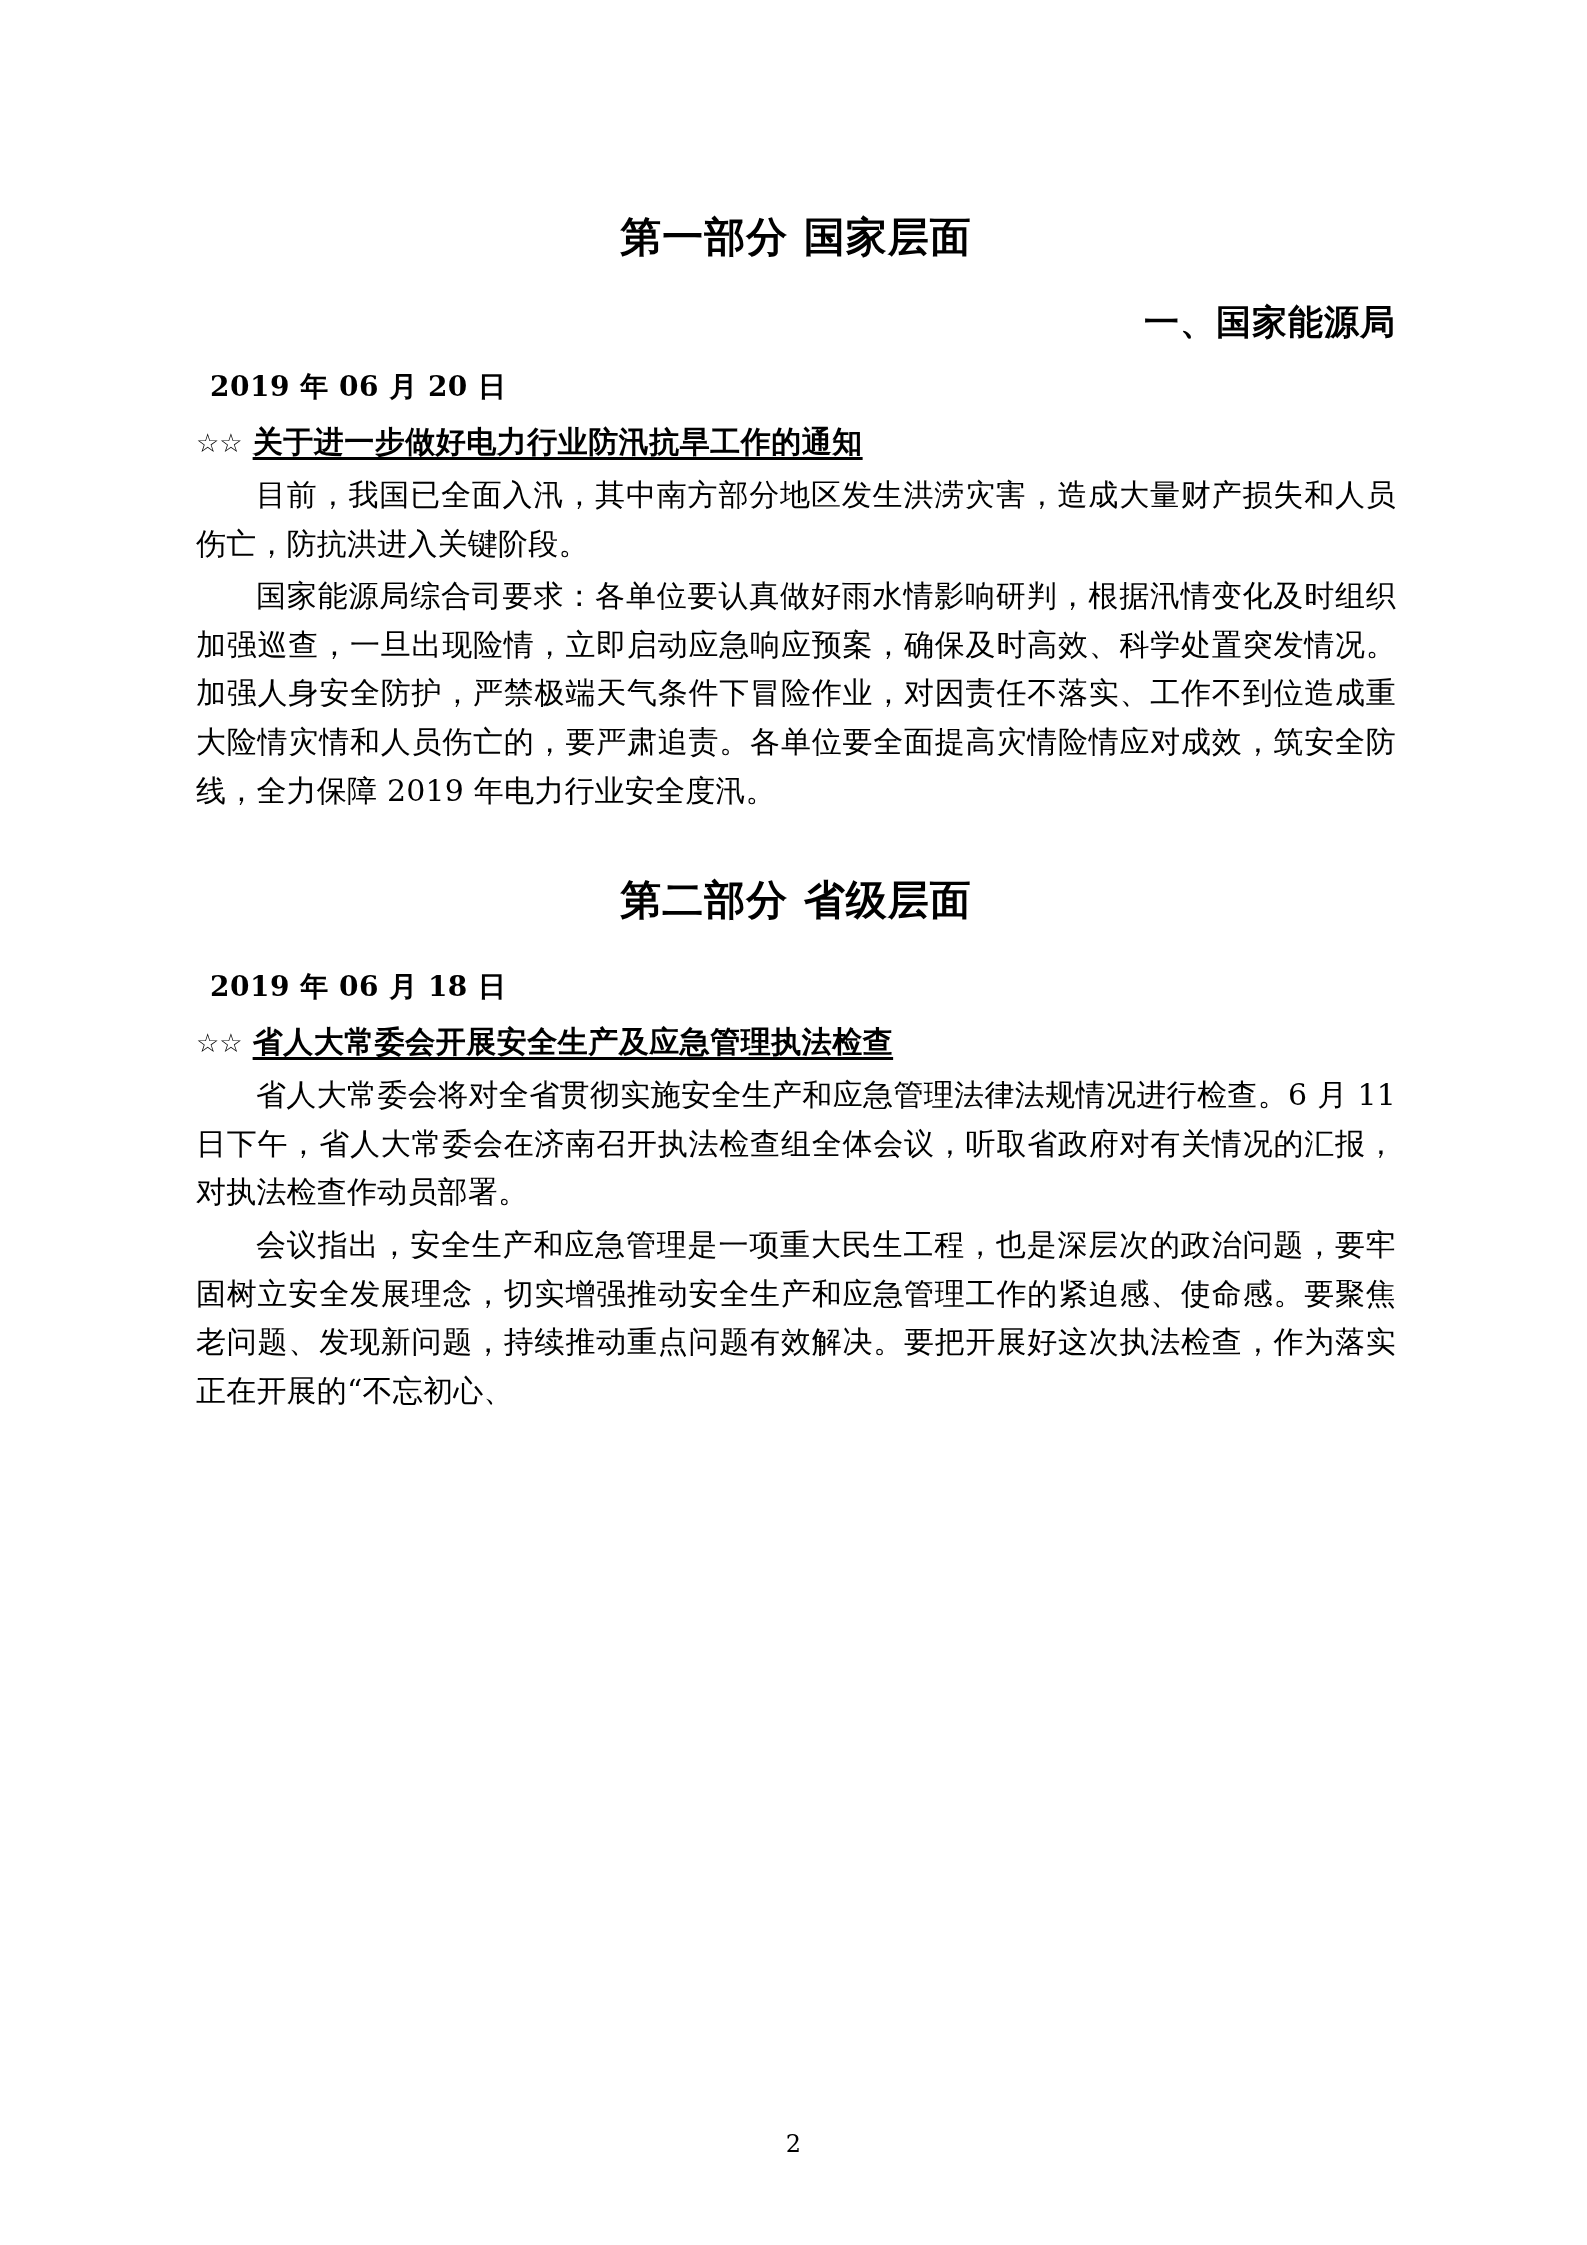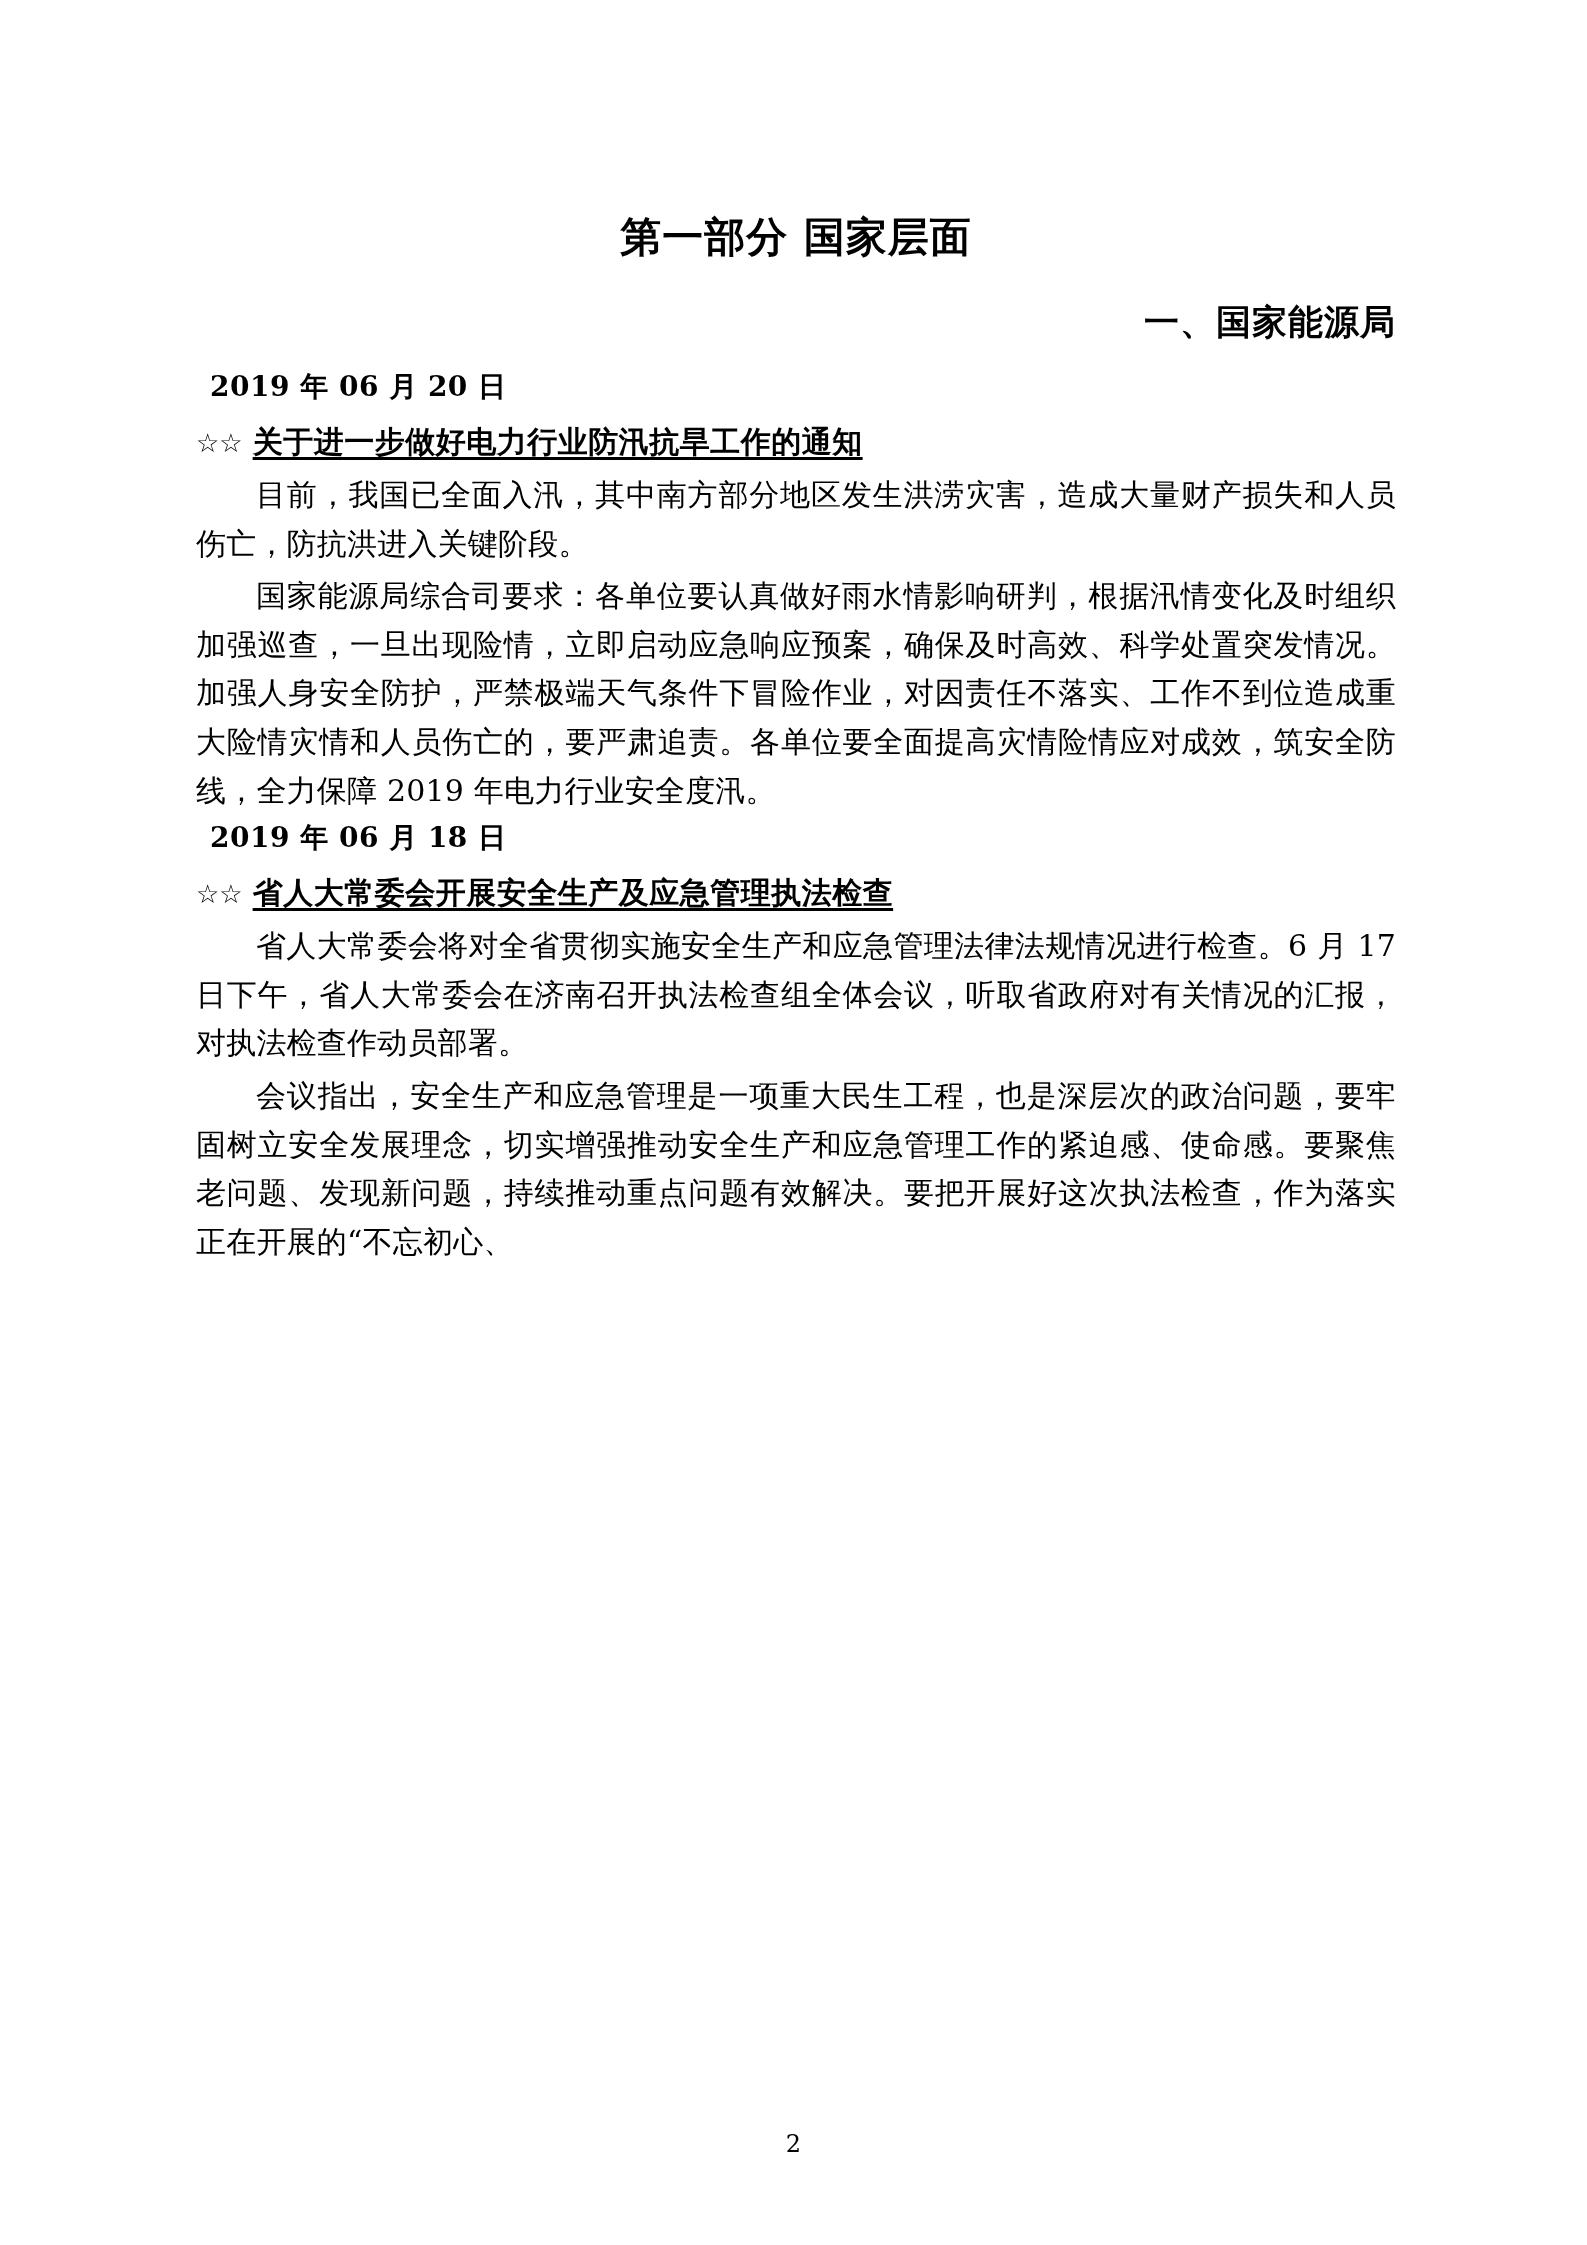--- a/index.html
+++ b/index.html
@@ -113,28 +113,29 @@
     <div class="date-line">2019 年 06 月 20 日</div>
 
     <div class="item-head">
       <span class="stars">☆☆</span>
       <span class="head-text">关于进一步做好电力行业防汛抗旱工作的通知</span>
     </div>
 
     <p class="body-text">目前，我国已全面入汛，其中南方部分地区发生洪涝灾害，造成大量财产损失和人员伤亡，防抗洪进入关键阶段。</p>
     <p class="body-text">国家能源局综合司要求：各单位要认真做好雨水情影响研判，根据汛情变化及时组织加强巡查，一旦出现险情，立即启动应急响应预案，确保及时高效、科学处置突发情况。加强人身安全防护，严禁极端天气条件下冒险作业，对因责任不落实、工作不到位造成重大险情灾情和人员伤亡的，要严肃追责。各单位要全面提高灾情险情应对成效，筑安全防线，全力保障 2019 年电力行业安全度汛。</p>
 
+    <h1 class="part-title second">第二部分  省级层面</h1>
 
 
     <div class="date-line">2019 年 06 月 18 日</div>
 
     <div class="item-head">
       <span class="stars">☆☆</span>
       <span class="head-text">省人大常委会开展安全生产及应急管理执法检查</span>
     </div>
 
-    <p class="body-text">省人大常委会将对全省贯彻实施安全生产和应急管理法律法规情况进行检查。6 月 17 日下午，省人大常委会在济南召开执法检查组全体会议，听取省政府对有关情况的汇报，对执法检查作动员部署。</p>
+    <p class="body-text">省人大常委会将对全省贯彻实施安全生产和应急管理法律法规情况进行检查。6 月 11 日下午，省人大常委会在济南召开执法检查组全体会议，听取省政府对有关情况的汇报，对执法检查作动员部署。</p>
     <p class="body-text">会议指出，安全生产和应急管理是一项重大民生工程，也是深层次的政治问题，要牢固树立安全发展理念，切实增强推动安全生产和应急管理工作的紧迫感、使命感。要聚焦老问题、发现新问题，持续推动重点问题有效解决。要把开展好这次执法检查，作为落实正在开展的“不忘初心、</p>
 
   </div>
 
   <div class="page-number">2</div>
 </div>
 
 </body></html>

